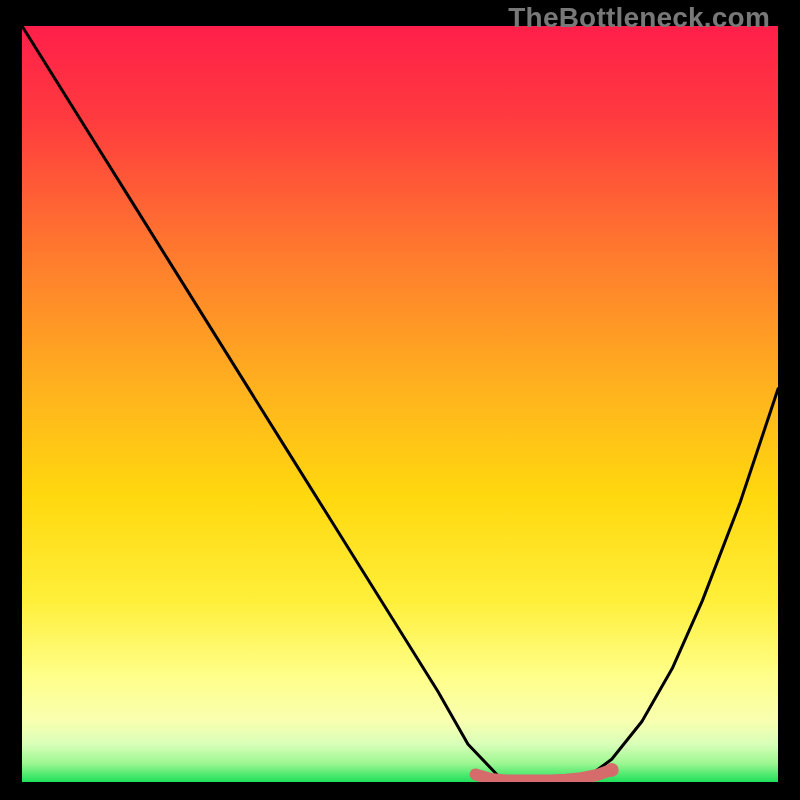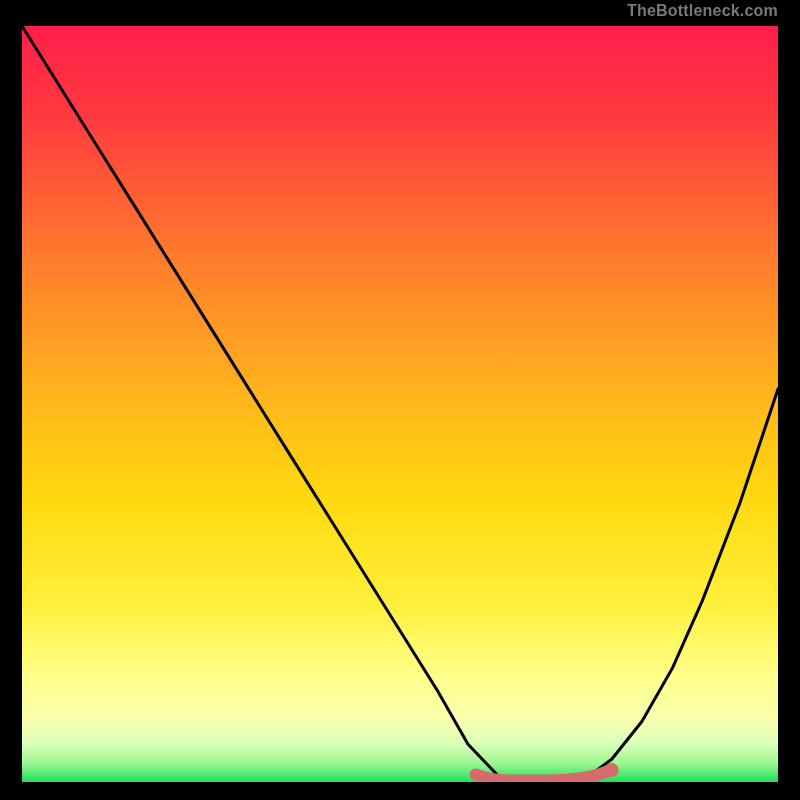--- a/index.html
+++ b/index.html
@@ -21,23 +21,23 @@
   .plot {
     position: absolute;
     left: 2px;
     top: 2px;
     width: 756px;
     height: 756px;
   }
   .watermark {
     position: absolute;
     top: 2px;
-    right: 22px;
+    right: 30px;
     font-family: Arial, Helvetica, sans-serif;
-    font-size: 16px;
+    font-size: 28px;
     font-weight: bold;
     color: #787878;
     letter-spacing: 0.2px;
   }
 </style>
 </head>
 <body>
 
 <div class="frame">
   <svg class="plot" viewBox="0 0 756 756" preserveAspectRatio="none">

